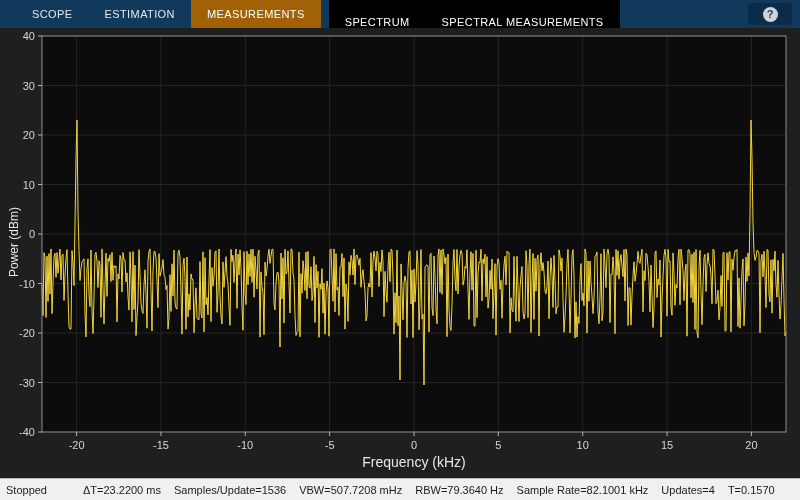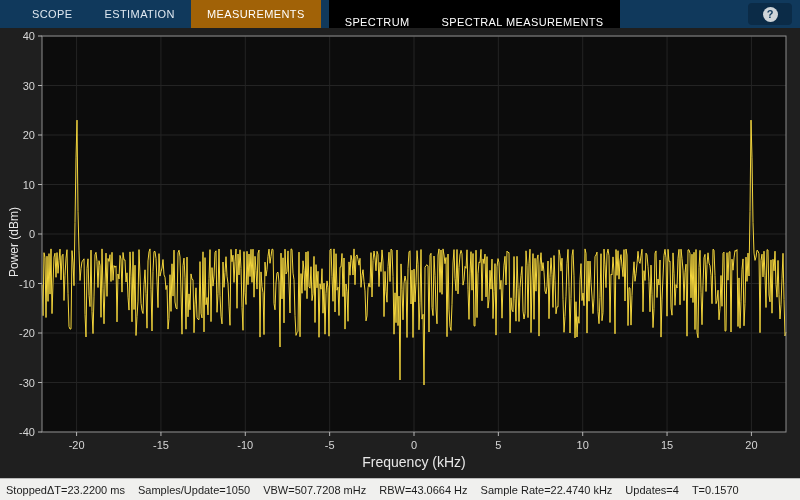--- a/index.html
+++ b/index.html
@@ -28,21 +28,21 @@
             line-height:14px; text-align:center; transform:rotate(-90deg);
             color:#e8e8e8; font-size:12px; }
   .xlabel { position:absolute; left:42px; top:426px; width:744px; text-align:center;
             color:#e8e8e8; font-size:14px; }
 
   
   .status { position:absolute; bottom:0; left:0; right:0; height:22px;
             background:#f0f0ee; border-top:1px solid #b9b9b9; display:flex;
             align-items:center; font-size:11px; color:#1c1c1c; }
   .status .state { margin-left:6px; }
-  .status .info { display:flex; gap:13px; white-space:nowrap;text-align:right; }
+  .status .info { margin-left:36px; display:flex; gap:13px; white-space:nowrap;text-align:right; }
 </style>
 </head>
 <body>
 
 <div class="app">
 
   <div class="toolbar">
     <div class="tab">SCOPE</div>
     <div class="tab">ESTIMATION</div>
     <div class="tab active">MEASUREMENTS</div>
@@ -116,22 +116,22 @@
         <text x="35" y="408" fill="#d6d6d6" font-size="11" text-anchor="end" font-family="Liberation Sans, sans-serif">-40</text>
       </svg>
     <div class="ylabel">Power (dBm)</div>
     <div class="xlabel">Frequency (kHz)</div>
   </div>
 
   <div class="status">
     <span class="state">Stopped</span>
     <span class="info">
       <span>ΔT=23.2200 ms</span>
-      <span>Samples/Update=1050</span>
+      <span>Samples/Update=1536</span>
       <span>VBW=507.7208 mHz</span>
-      <span>RBW=43.0664 Hz</span>
-      <span>Sample Rate=22.4740 kHz</span>
+      <span>RBW=79.3640 Hz</span>
+      <span>Sample Rate=82.1001 kHz</span>
       <span>Updates=4</span>
       <span>T=0.1570</span>
     </span>
   </div>
 
 </div>
 
 </body></html>

